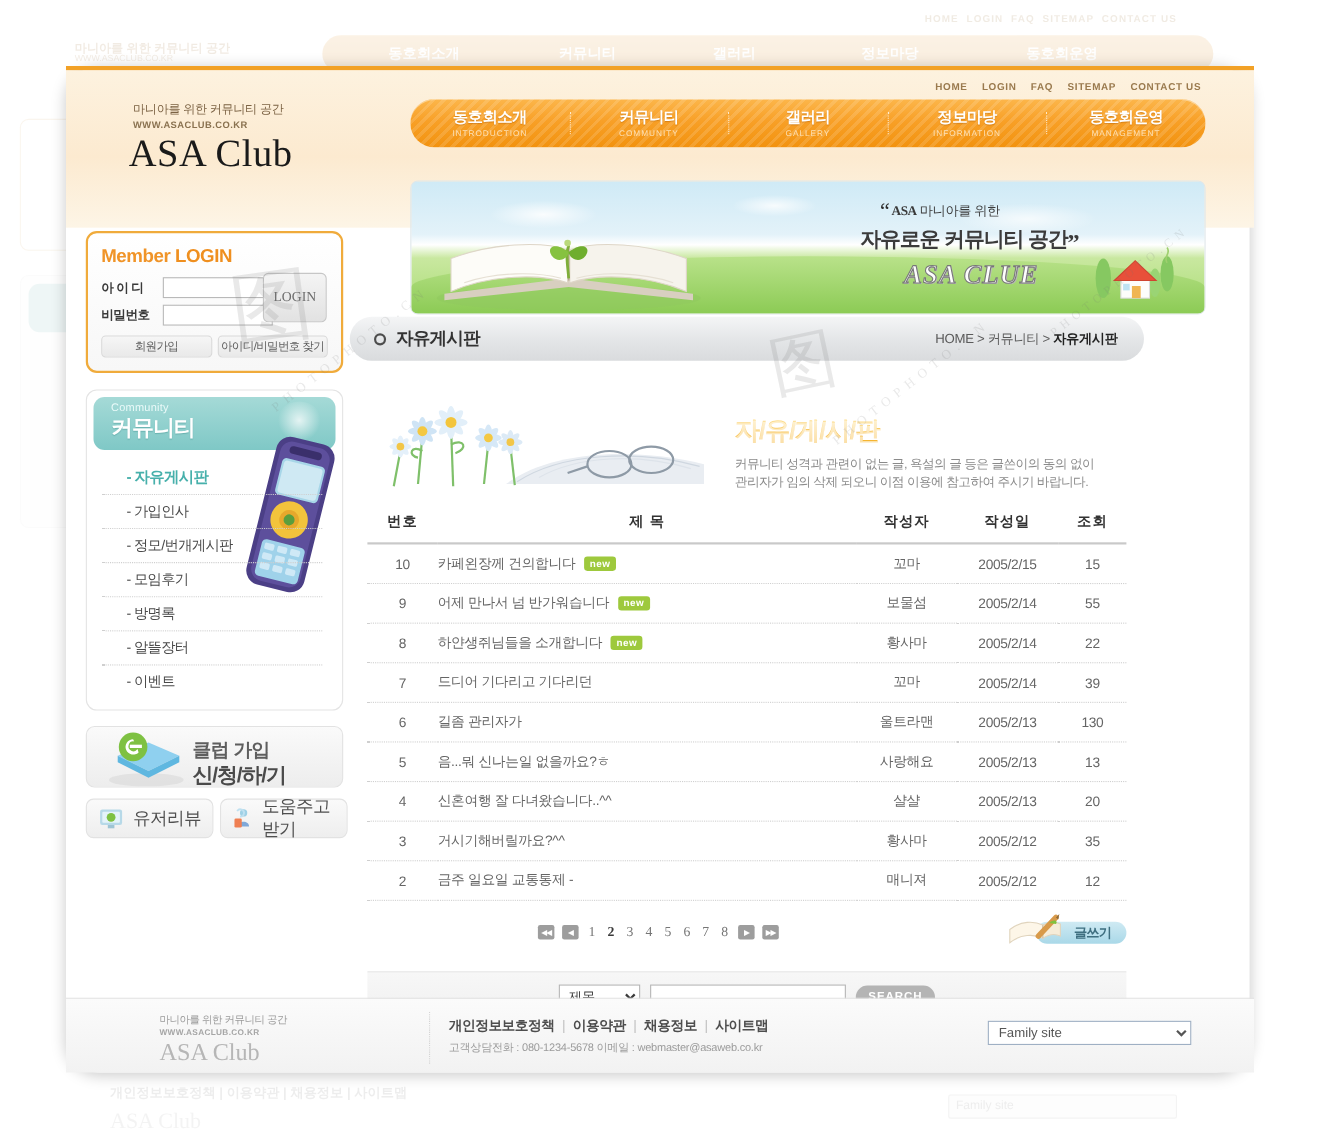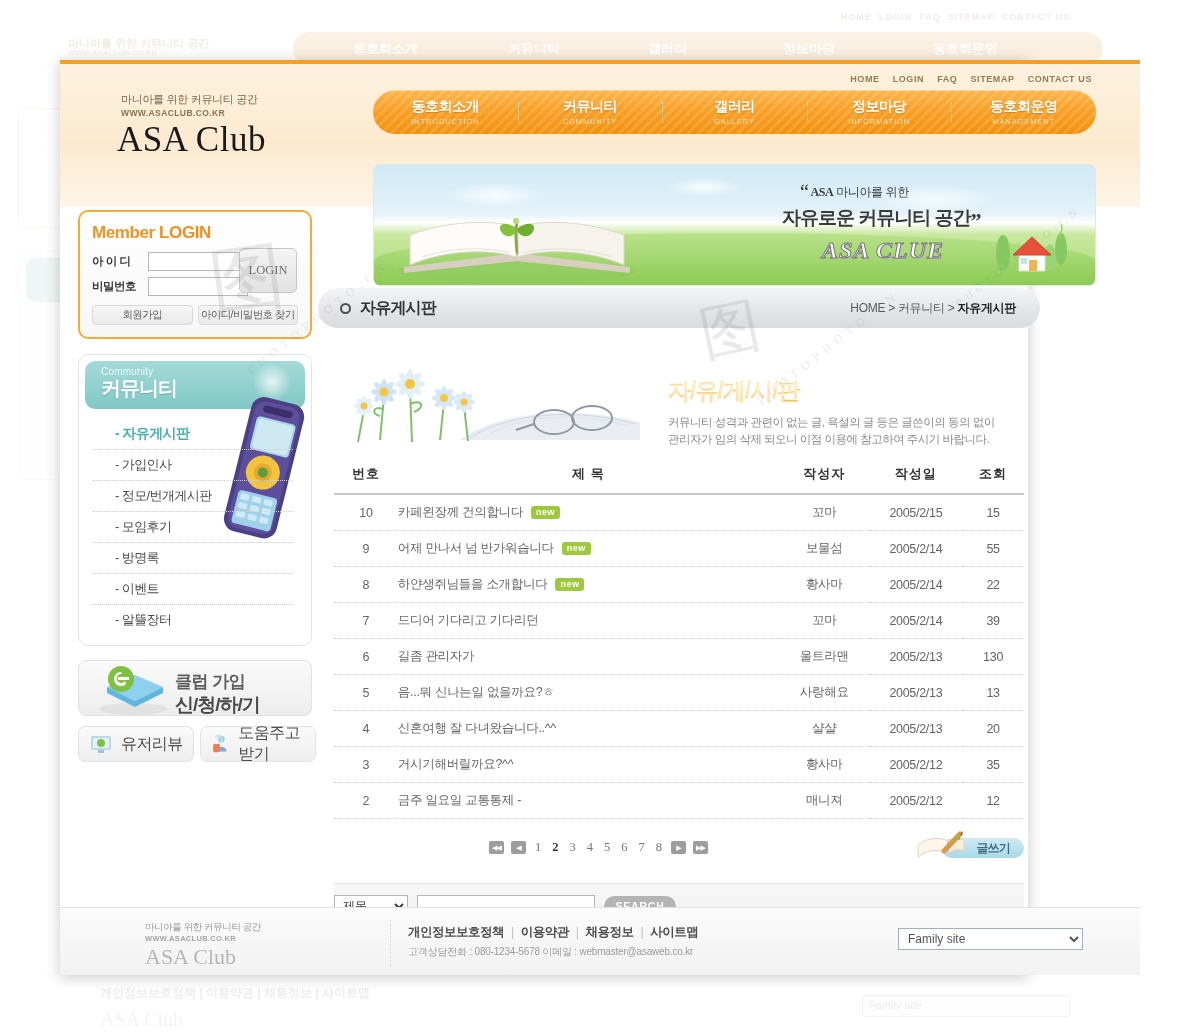--- a/index.html
+++ b/index.html
@@ -62,23 +62,24 @@
     font-size: 11px; color: #999; padding: 3px 6px;
   }
   .ghost .g-asa {
     position: absolute; left: 100px; top: 1008px;
     font-size: 20px; color: #bbb; font-family: "Liberation Serif", serif;
   }
 
   
   .page {
     position: absolute; left: 60px; top: 60px;
-    width: 968px; height: 915px;
+    width: 1076px; height: 915px;
     background: #ffffff;
     box-shadow: 0 2px 14px rgba(0,0,0,0.22);
+    border-radius: 30px;
   }
   .page-topline {
     position: absolute; left: 0; top: 0; width: 1080px; height: 4px;
     background: #f2a126;
   }
 
   
   .header {
     position: absolute; left: 0; top: 4px; width: 1080px; height: 143px;
     background: linear-gradient(180deg, #fdf2df 0%, #fcead0 55%, #fdf5e6 100%);
@@ -394,21 +395,21 @@
   .writebtn .wtxt {
     position: absolute; right: 14px; top: 9px; font-size: 12px; color: #3f6f80;
     font-weight: bold; letter-spacing: -.8px;
   }
 
   
   .searchbar {
     margin: 12px 0 0 16px; width: 690px; height: 46px;
     background: linear-gradient(180deg,#f7f7f7,#f0f0f0);
     border-top: 1px solid #e4e4e4; border-bottom: 1px solid #e4e4e4;
-    display: flex; align-items: center; justify-content: flex-start; gap: 9px;
+    display: flex; align-items: center; justify-content: center; gap: 9px;
   }
   .searchbar select {
     width: 74px; height: 22px; font-size: 12px; font-family: inherit;
     border: 1px solid #b5b5b5; background: #fff; color: #3a3a3a; padding-left: 4px;
   }
   .searchbar input {
     width: 178px; height: 22px; border: 1px solid #b5b5b5; background: #fff;
     font-size: 12px; padding: 0 4px; font-family: inherit;
   }
   .searchbtn {
@@ -623,22 +624,22 @@
           <rect x="49" y="123" width="9" height="6" rx="1.5"></rect>
         </g>
       </svg>
 
       <div class="menulist">
         <a href="#" class="active">- 자유게시판</a>
         <a href="#">- 가입인사</a>
         <a href="#">- 정모/번개게시판</a>
         <a href="#">- 모임후기</a>
         <a href="#">- 방명록</a>
+        <a href="#">- 알뜰장터</a>
         <a href="#">- 이벤트</a>
-        <a href="#">- 알뜰장터</a>
       </div>
     </div>
 
     <div class="joinbtn">
       <svg width="86" height="54" viewBox="0 0 86 54" style="position:absolute;left:8px;top:2px;">
         <ellipse cx="46" cy="46" rx="34" ry="6" fill="#d8d8d8" opacity=".6"></ellipse>
         <path d="M20 24 L48 12 L76 24 L48 38 Z" fill="#8fd0ef"></path>
         <path d="M20 24 L48 38 L76 24 L76 30 L48 44 L20 30 Z" fill="#5fb7e0"></path>
         <circle cx="34" cy="16" r="13" fill="#7ec142"></circle>
         <path d="M34 9 a7 7 0 1 0 5 12 l-1 -3 a4.5 4.5 0 1 1 -3 -7 z" fill="#fff"></path>

